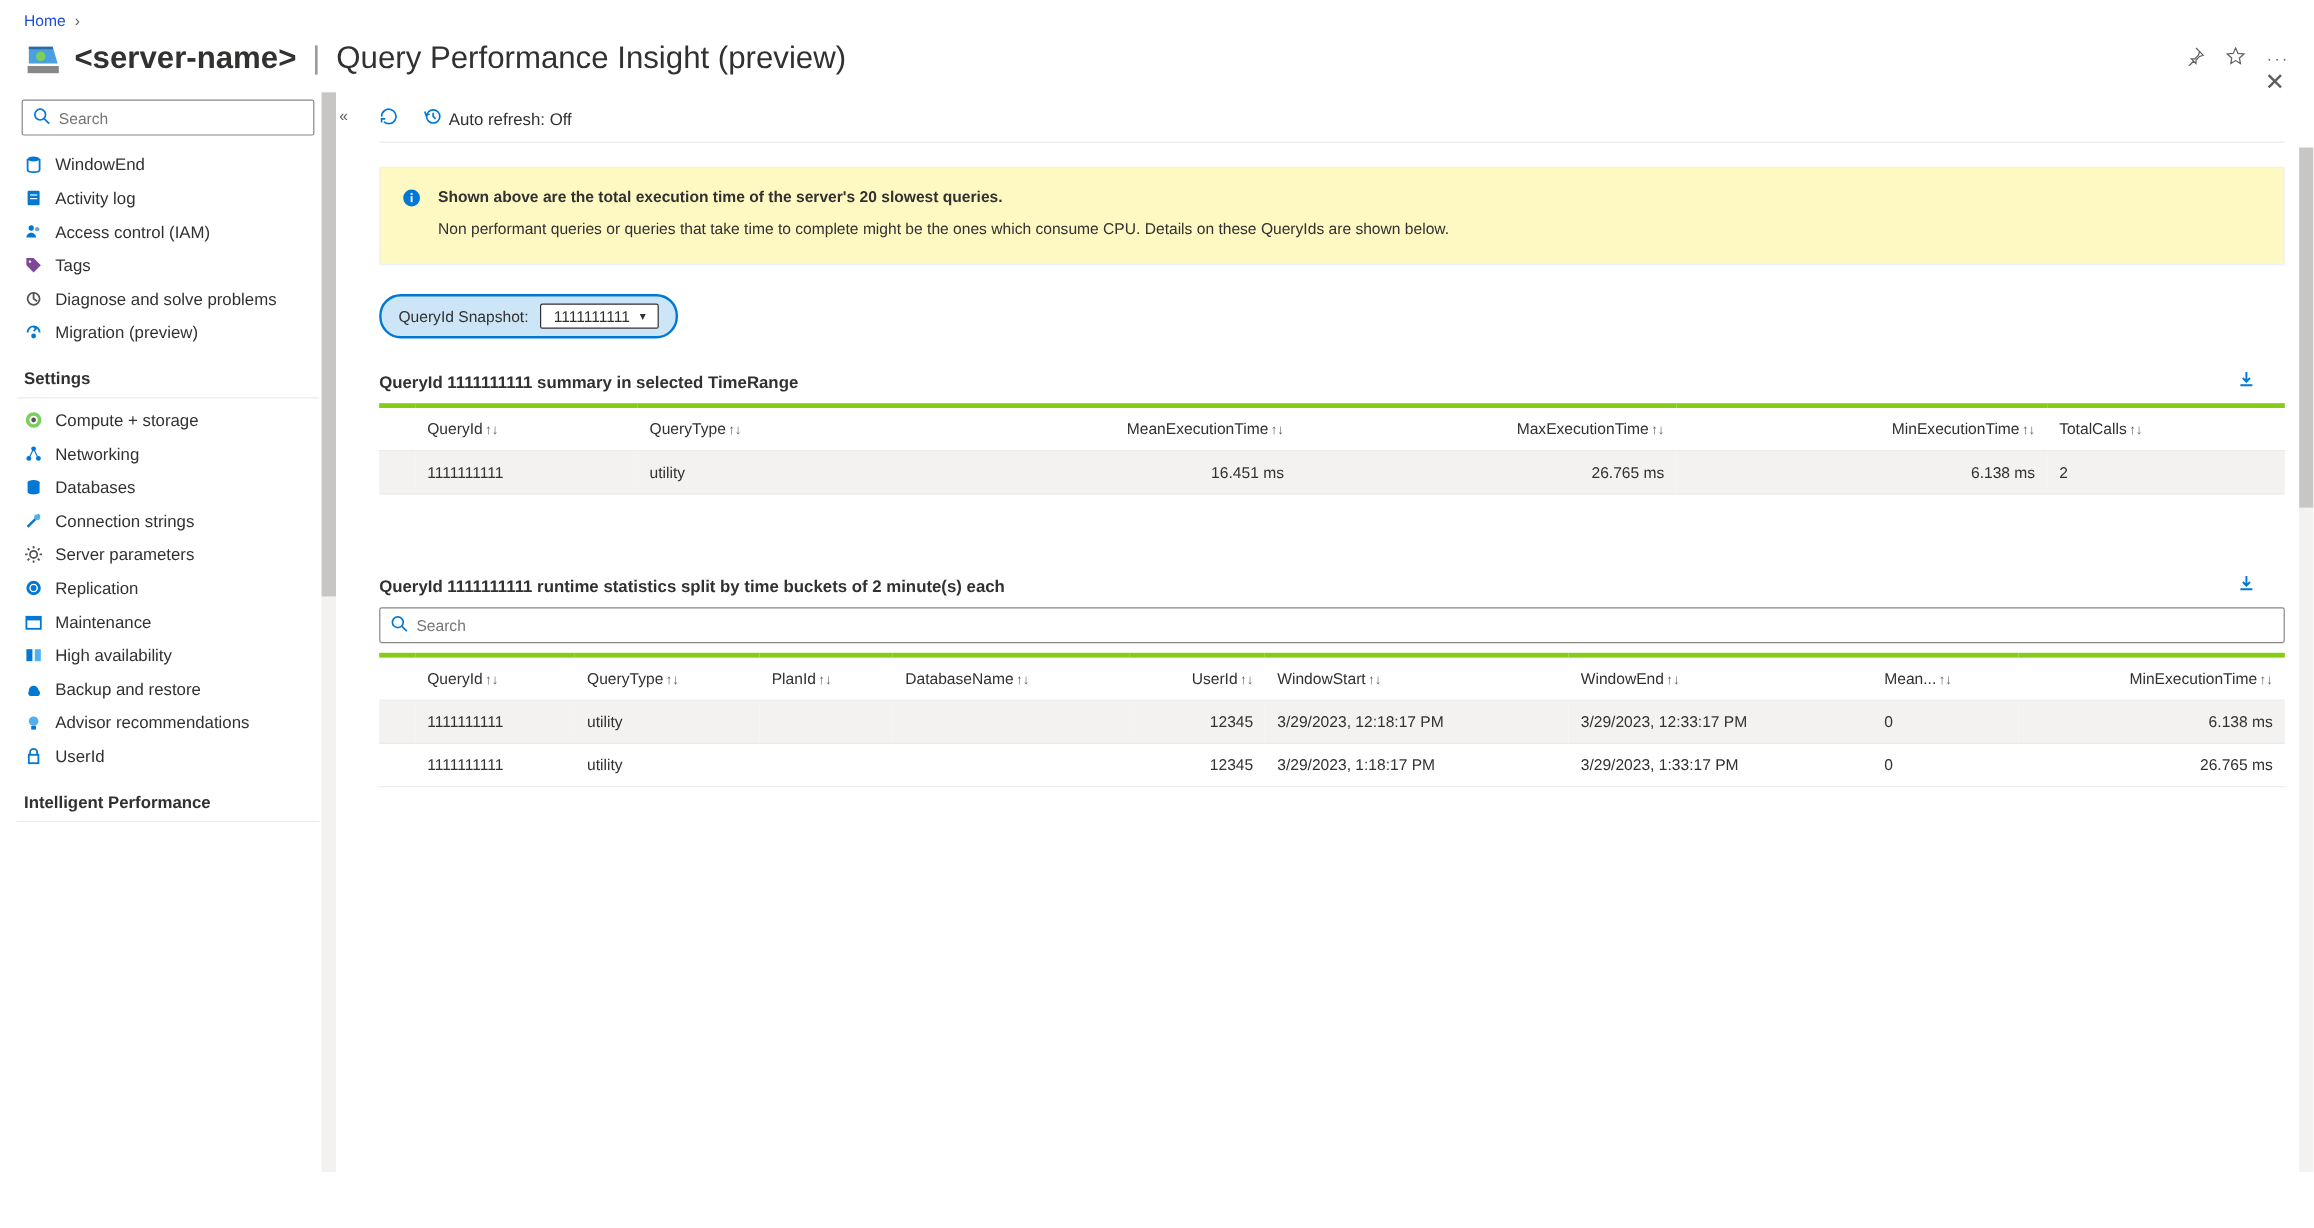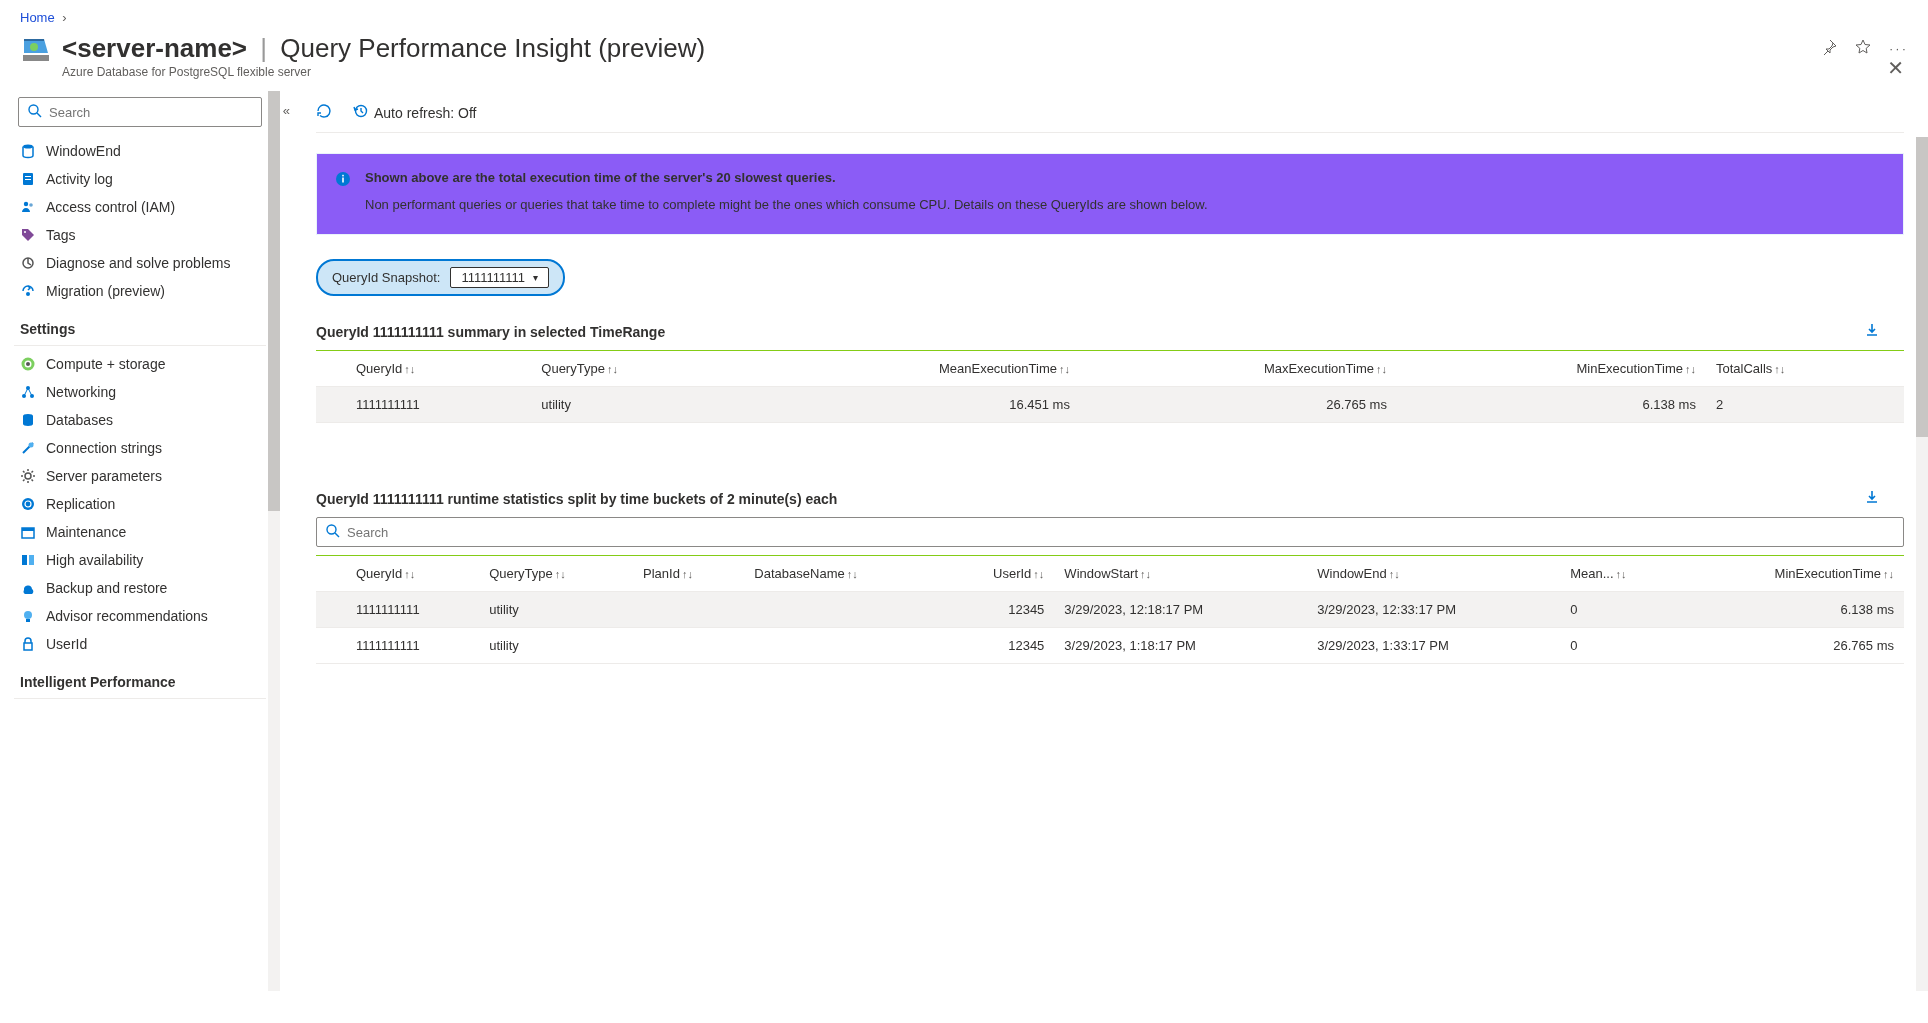--- a/index.html
+++ b/index.html
@@ -34,33 +34,33 @@
 .sidebar-scroll { position: absolute; right: 0; top: 0; bottom: 0; width: 12px; background: #f3f2f1; }
 .sidebar-thumb { position: absolute; right: 0; top: 0; width: 12px; height: 420px; background: #c8c6c4; }
 
 .main { flex: 1; position: relative; padding: 0 24px 0 36px; overflow: hidden; }
 .toolbar { display: flex; align-items: center; gap: 20px; padding: 12px 0 10px 0; border-bottom: 1px solid #edebe9; color: #0078d4; }
 .toolbar .tb-item { display: flex; align-items: center; gap: 6px; font-size: 14px; color: #323130; }
 .toolbar .tb-item .ic { color: #0078d4; }
 .main-scroll { position: absolute; right: 0; top: 46px; bottom: 0; width: 12px; background: #f3f2f1; }
 .main-thumb { position: absolute; right: 0; top: 0; width: 12px; height: 300px; background: #c8c6c4; }
 
-.info-banner { margin-top: 20px; background: #8b5cf6; border: 1px solid #eaf3fb; padding: 16px 18px 22px 18px; display: flex; gap: 14px; }
+.info-banner { margin-top: 20px; background: #fef9c3; border: 1px solid #eaf3fb; padding: 16px 18px 22px 18px; display: flex; gap: 14px; }
 .info-banner .ic { color: #0078d4; font-size: 15px; margin-top: 1px; }
 .info-banner .bold { font-weight: 700; font-size: 13px; }
 .info-banner .sub { font-size: 13px; color: #323130; margin-top: 12px; }
 
 .snapshot-pill { display: inline-flex; align-items: center; gap: 10px; margin-top: 24px; padding: 6px 14px; background: #cde6f7; border: 2px solid #0078d4; border-radius: 18px; font-size: 13px; }
 .snapshot-select { display: inline-flex; align-items: center; gap: 8px; border: 1px solid #323130; background: #fff; padding: 2px 10px; border-radius: 2px; font-size: 13px; }
 
 .section-heading { font-size: 14px; font-weight: 600; margin-top: 28px; margin-bottom: 10px; }
 .download-icon { float: right; color: #0078d4; font-size: 16px; margin-top: -2px; }
 
 table.data { width: 100%; border-collapse: collapse; font-size: 13px; margin-top: 4px; }
-table.data th { text-align: left; font-weight: 400; padding: 10px 10px; white-space: nowrap; border-top: 1px solid #84cc16; border-bottom: 1px solid #edebe9; }
+table.data th { text-align: left; font-weight: 400; padding: 10px 10px; white-space: nowrap; border-top: 4px solid #84cc16; border-bottom: 1px solid #edebe9; }
 table.data td { padding: 10px 10px; border-bottom: 1px solid #edebe9; }
 table.data tr.odd td { background: #f3f2f1; }
 table.data td.r, table.data th.r { text-align: right; }
 .sort { color: #605e5c; font-size: 11px; margin-left: 2px; }
 
 .search-wide { display: flex; align-items: center; border: 1px solid #8a8886; border-radius: 2px; padding: 4px 8px; margin: 10px 0 8px 0; height: 30px; }
 .search-wide input { border: none; outline: none; font-size: 13px; flex: 1; }
 
 svg.ico { width: 16px; height: 16px; }
 </style>
@@ -78,21 +78,20 @@
     <path d="M4 6 h20 l4 14 H4 Z" fill="#4aa0e0"></path>
     <path d="M4 6 h20 v2 H4 Z" fill="#2d6aa0"></path>
     <circle cx="14" cy="14" r="4" fill="#7ccf5f"></circle>
   </svg>
   <div class="title-wrap">
     <div class="title-line">
       <span style="font-weight:700">&lt;server-name&gt;</span>
       <span class="divider">|</span>
       <span class="feature">Query Performance Insight (preview)</span>
     </div>
-    <div class="subtitle">Azure Database for PostgreSQL flexible server</div>
   </div>
   <div class="header-actions">
     <span style="cursor:pointer">
       <svg class="ico" viewBox="0 0 16 16">
           <path d="M9 1l6 6-3 1-3 3v3l-2-2-4 4 4-4-2-2h3l3-3 1-3z" fill="none" stroke="#605e5c" stroke-width="1"></path>
         </svg>
     </span>
     <span style="cursor:pointer">
       <svg class="ico" viewBox="0 0 16 16">
           <path d="M8 1l2 4.5 5 .5-3.8 3.3L12 14l-4-2.5L4 14l.8-4.7L1 6l5-.5L8 1z" fill="none" stroke="#605e5c" stroke-width="1"></path>

